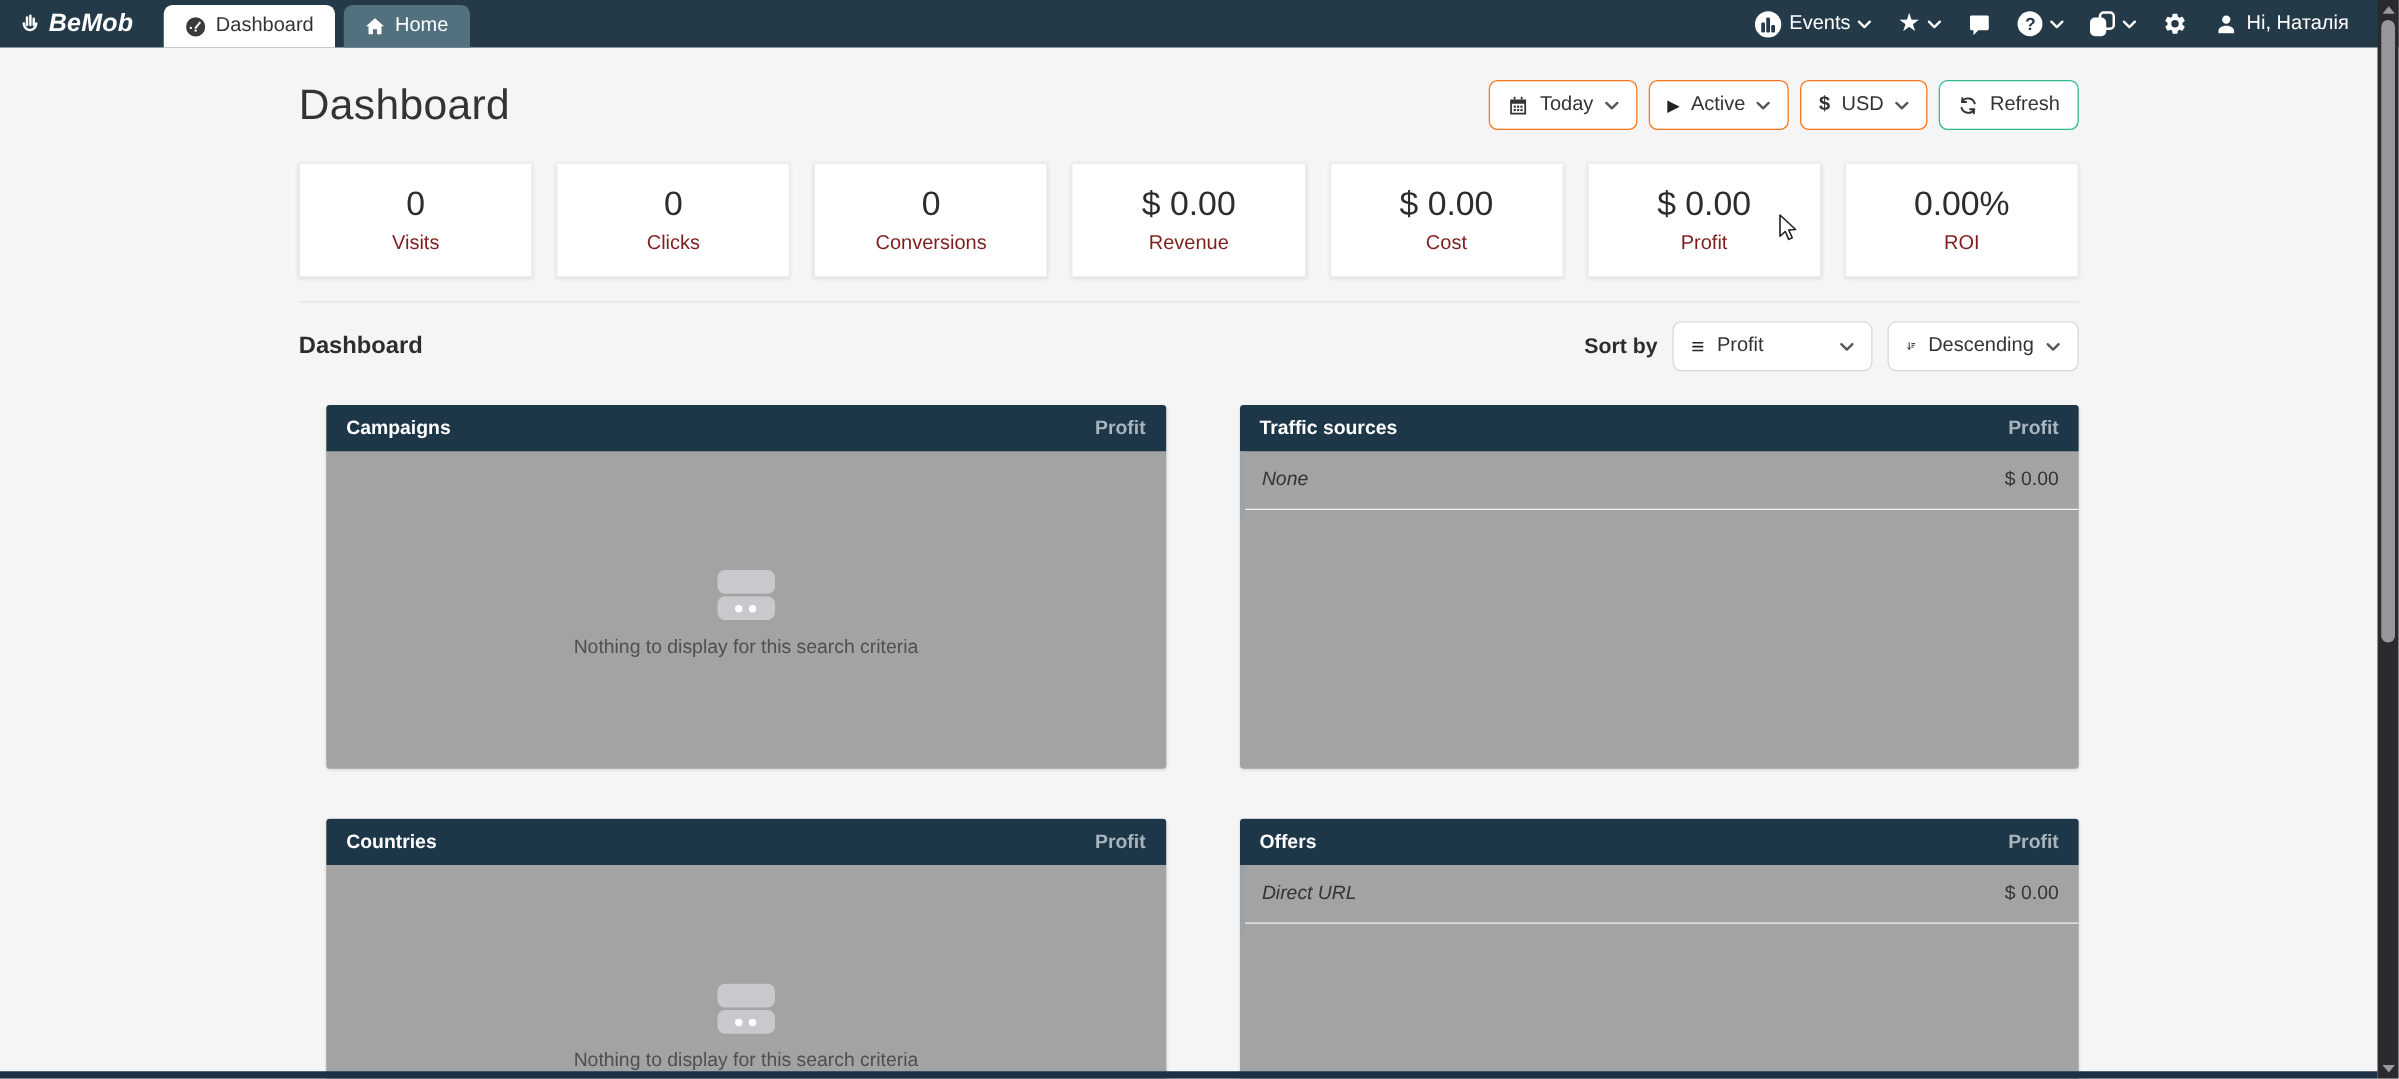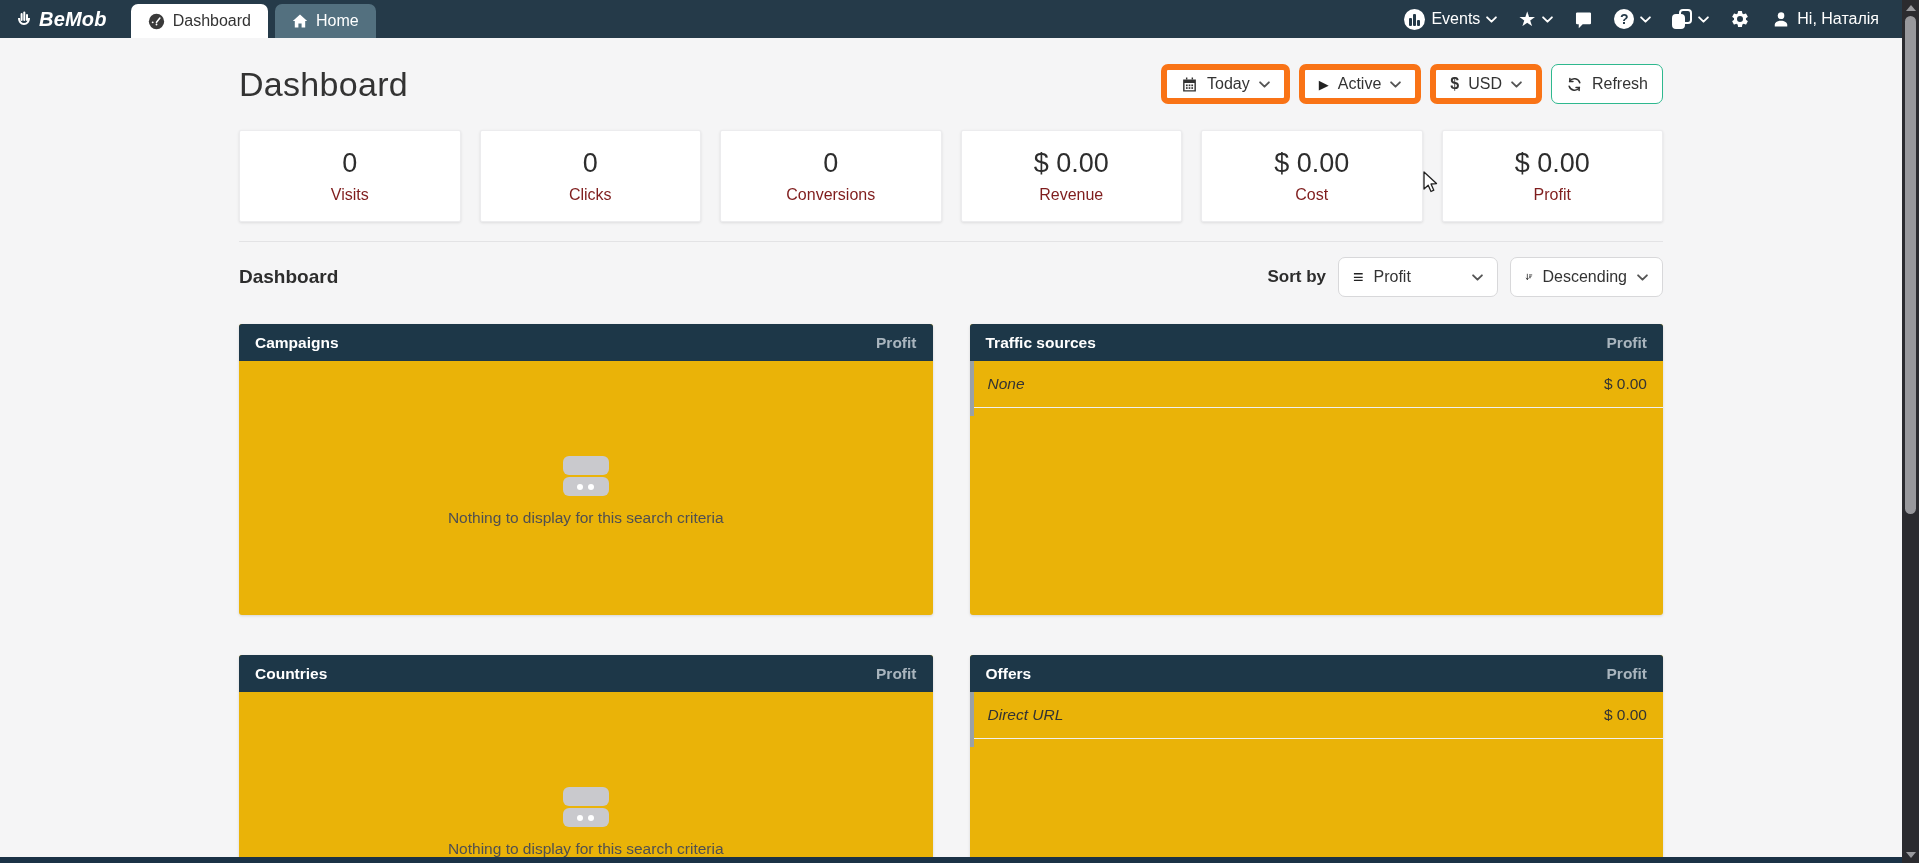--- a/index.html
+++ b/index.html
@@ -54,21 +54,21 @@
   .sb-arrow-up, .sb-arrow-dn { width:0; height:0; border-left:5px solid transparent; border-right:5px solid transparent; margin:5px 0; }
   .sb-arrow-up { border-bottom:6px solid #9a9a9e; }
   .sb-arrow-dn { border-top:6px solid #9a9a9e; margin-top:auto; }
   .sb-thumb { width:11px; height:498px; background:#98989c; border-radius:6px; }
   
   .page { padding:0 256px 0 239px; }
   .header-row { margin-top:24px; display:flex; align-items:center; justify-content:space-between; height:44px; }
   .page-title { font-size:34px; font-weight:300; color:#333; letter-spacing:.3px; }
   .header-buttons { display:flex; gap:9px; }
   .btn {
-    height:40px; background:#fff; border:6px solid #f97316; border-radius:7px;
+    height:40px; background:#fff; border:1px solid #f97316; border-radius:7px;
     display:flex; align-items:center; gap:9px; padding:0 14px; font-size:16px; color:#333; cursor:pointer;
   }
   .btn .chev { color:#555; }
   .btn-refresh { border:1px solid #2eb88e; }
   .play-glyph { font-size:13px; color:#222; }
   .dollar-glyph { font-weight:bold; font-size:16px; }
   svg.dicon { fill:#333; }
   svg.sicon path { fill:none; stroke:#333; stroke-width:2.2; stroke-linecap:round; }
   
   .cards { margin-top:24px; display:flex; gap:19px; }
@@ -88,22 +88,22 @@
   .dd {
     height:40px; background:#fff; border:1px solid #d8d8da; border-radius:7px;
     display:flex; align-items:center; gap:10px; padding:0 14px; font-size:16px; cursor:pointer;
   }
   .dd .chev { margin-left:auto; color:#555; }
   .dd-field { width:160px; } .dd-order { width:153px; }
   .burger { font-size:18px; line-height:1; color:#222; }
   
   .panels { margin-top:27px; display:grid; grid-template-columns:1fr 1fr; column-gap:37px; row-gap:40px; }
   .panel {
-    background:#eab308; border-radius:3px; overflow:hidden; height:291px;
-    box-shadow:0 1px 3px rgba(0,0,0,.13); position:relative;
+    background:#a3a3a3; border-radius:3px; overflow:hidden; height:291px;
+    box-shadow:0 1px 3px rgba(0,0,0,.13); position:relative;margin-left:22px;
   }
   .panel-header {
     height:37px; background:#1d3748; display:flex; align-items:center; justify-content:space-between; padding:0 16px;
   }
   .panel-title { color:#fff; font-size:15.5px; font-weight:bold; }
   .panel-metric { color:#a9b5be; font-size:15.5px; font-weight:600; }
   .panel-body { position:relative; height:254px; }
   .prow {
     height:47px; display:flex; align-items:center; justify-content:space-between; padding:0 16px 0 18px;
     border-bottom:1px solid #efefef; position:relative;
@@ -271,20 +271,24 @@
       <div class="card-label">Revenue</div>
     </div>
     <div class="card">
       <div class="card-value">$ 0.00</div>
       <div class="card-label">Cost</div>
     </div>
     <div class="card">
       <div class="card-value">$ 0.00</div>
       <div class="card-label">Profit</div>
     </div>
+    <div class="card">
+      <div class="card-value">0.00%</div>
+      <div class="card-label">ROI</div>
+    </div>
   </div>
 
   <hr class="hr">
 
   <div class="stats-row">
     <div class="stats-title">Dashboard</div>
     <div class="sort-area">
       <span class="sort-label">Sort by</span>
       <div class="dd dd-field">
         <span class="burger">≡</span>

